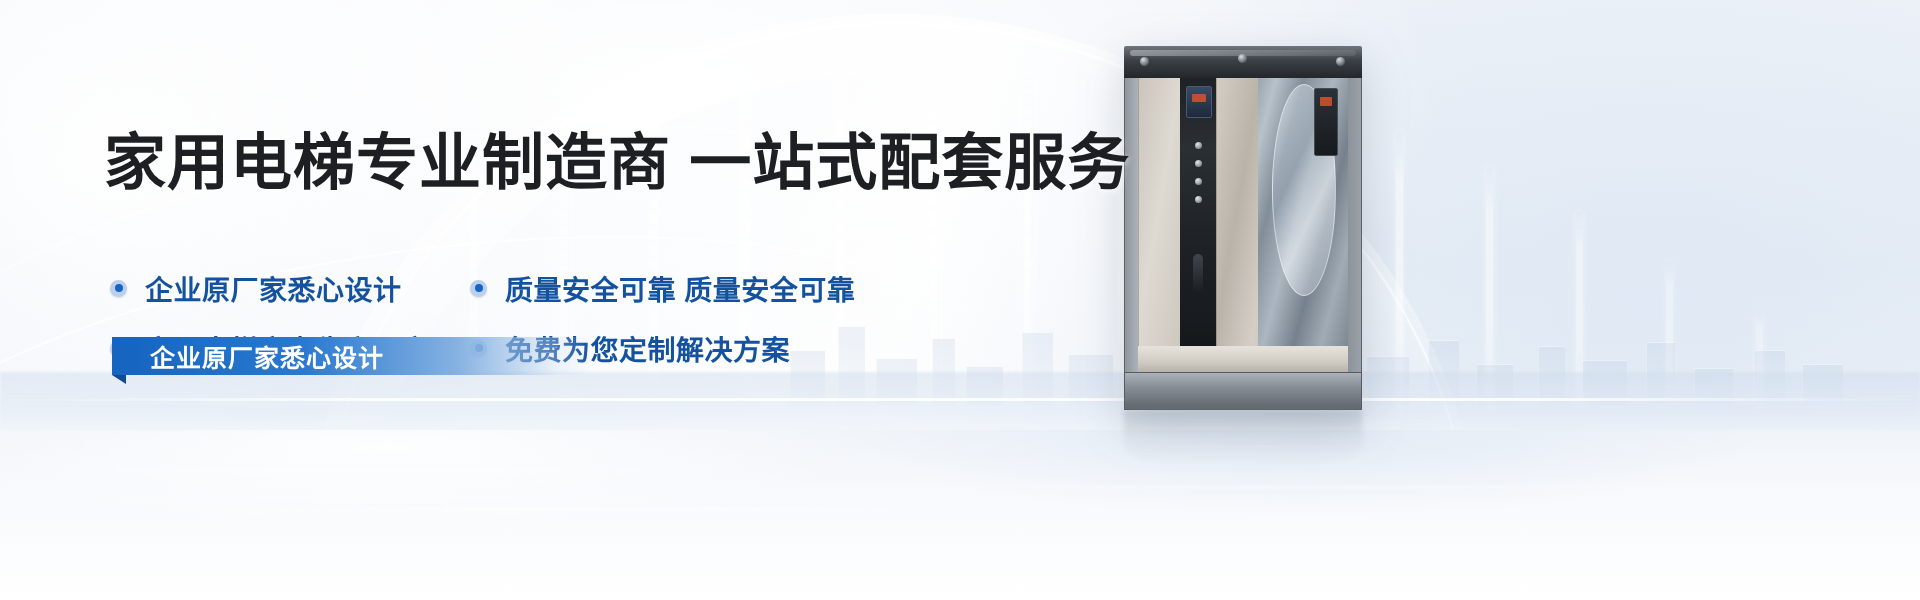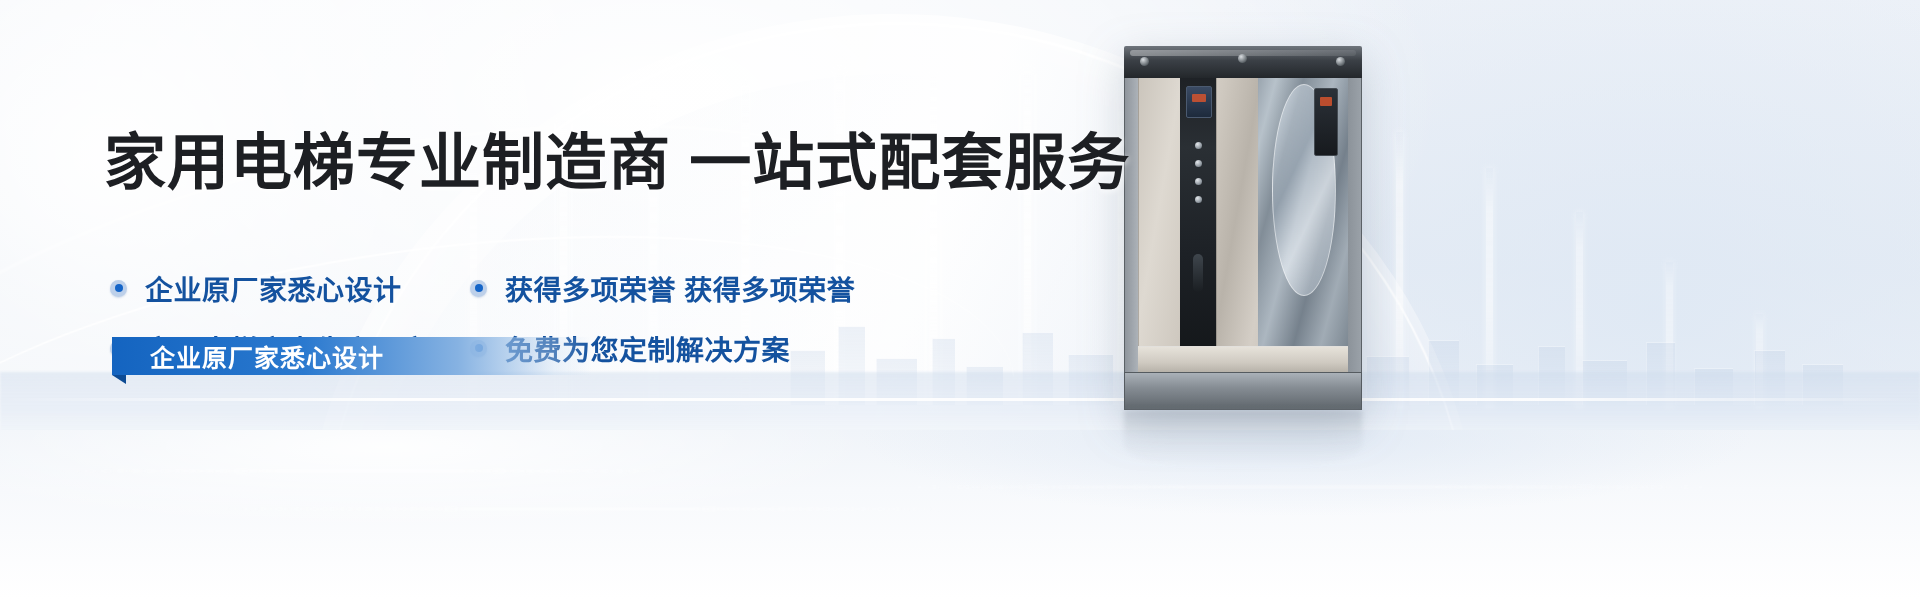--- a/index.html
+++ b/index.html
@@ -507,21 +507,21 @@
 
     <div class="features">
 
       <div class="feature-row">
         <div class="feature-item col1">
           <span class="dot"></span>
           <span class="feature-text">企业原厂家悉心设计</span>
         </div>
         <div class="feature-item col2">
           <span class="dot"></span>
-          <span class="feature-text">获得多项荣誉 获得多项荣誉</span>
+          <span class="feature-text">质量安全可靠 质量安全可靠</span>
         </div>
       </div>
 
       <div class="feature-row">
         <div class="feature-item col1">
           <span class="dot"></span>
           <span class="feature-text">家用电梯实力生产厂家</span>
         </div>
         <div class="feature-item col2">
           <span class="dot"></span>

